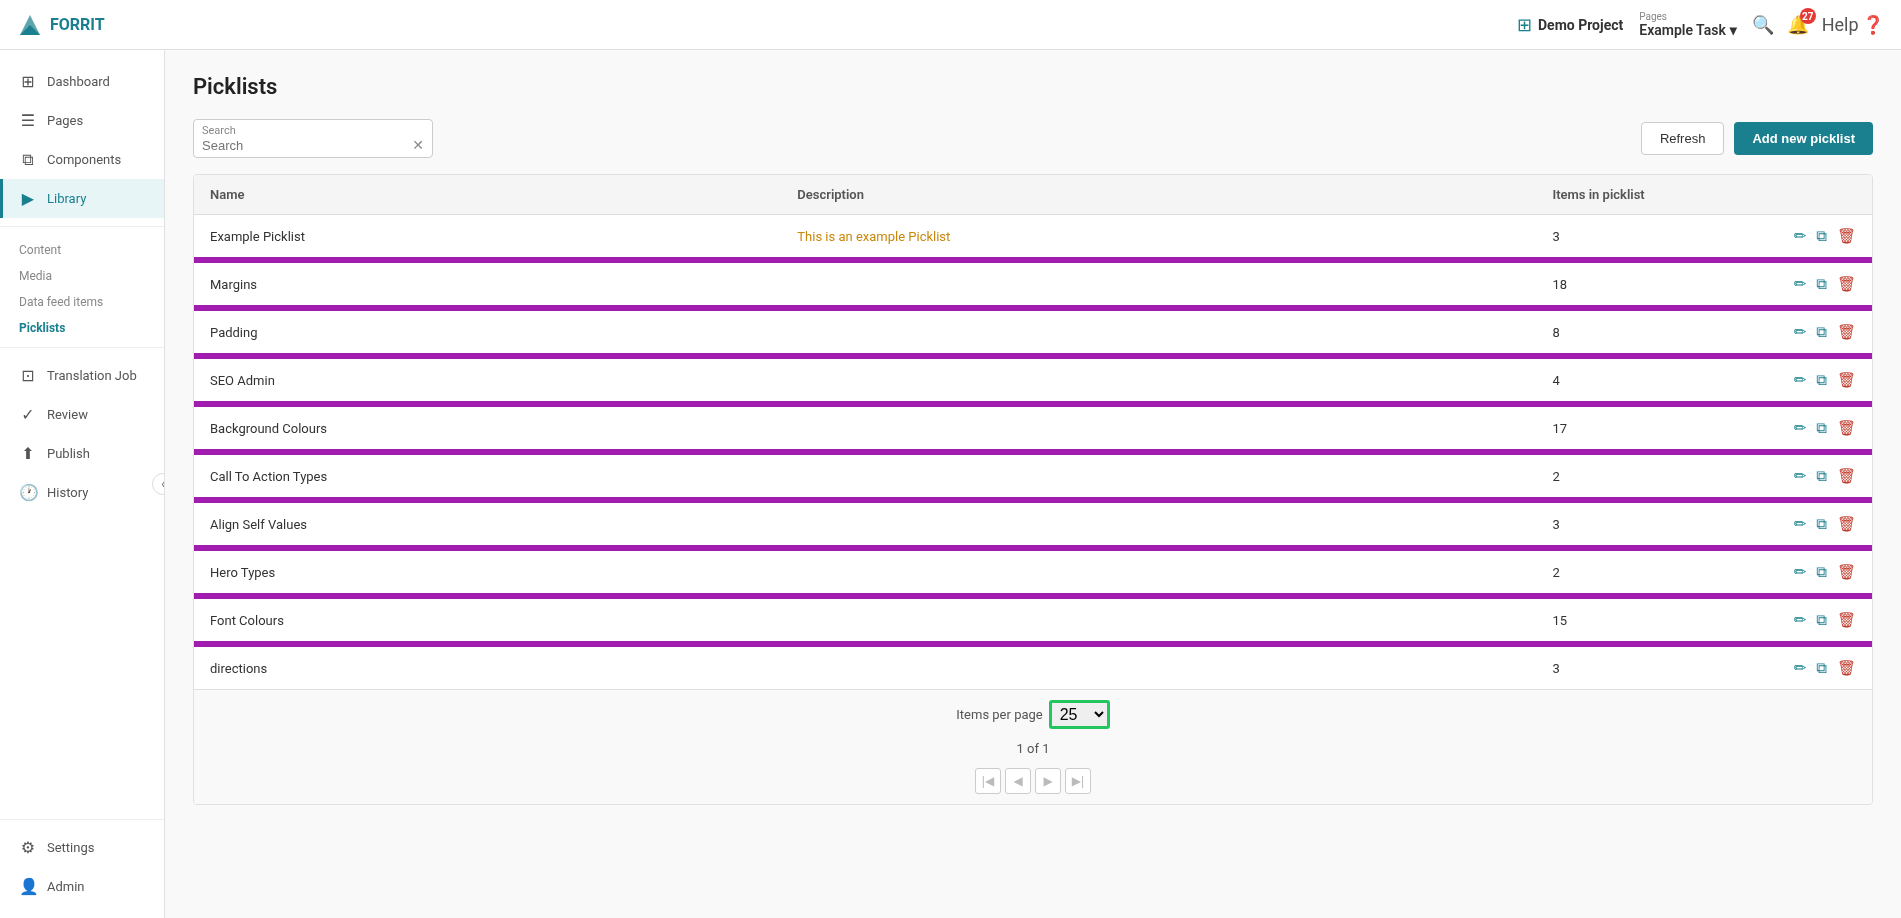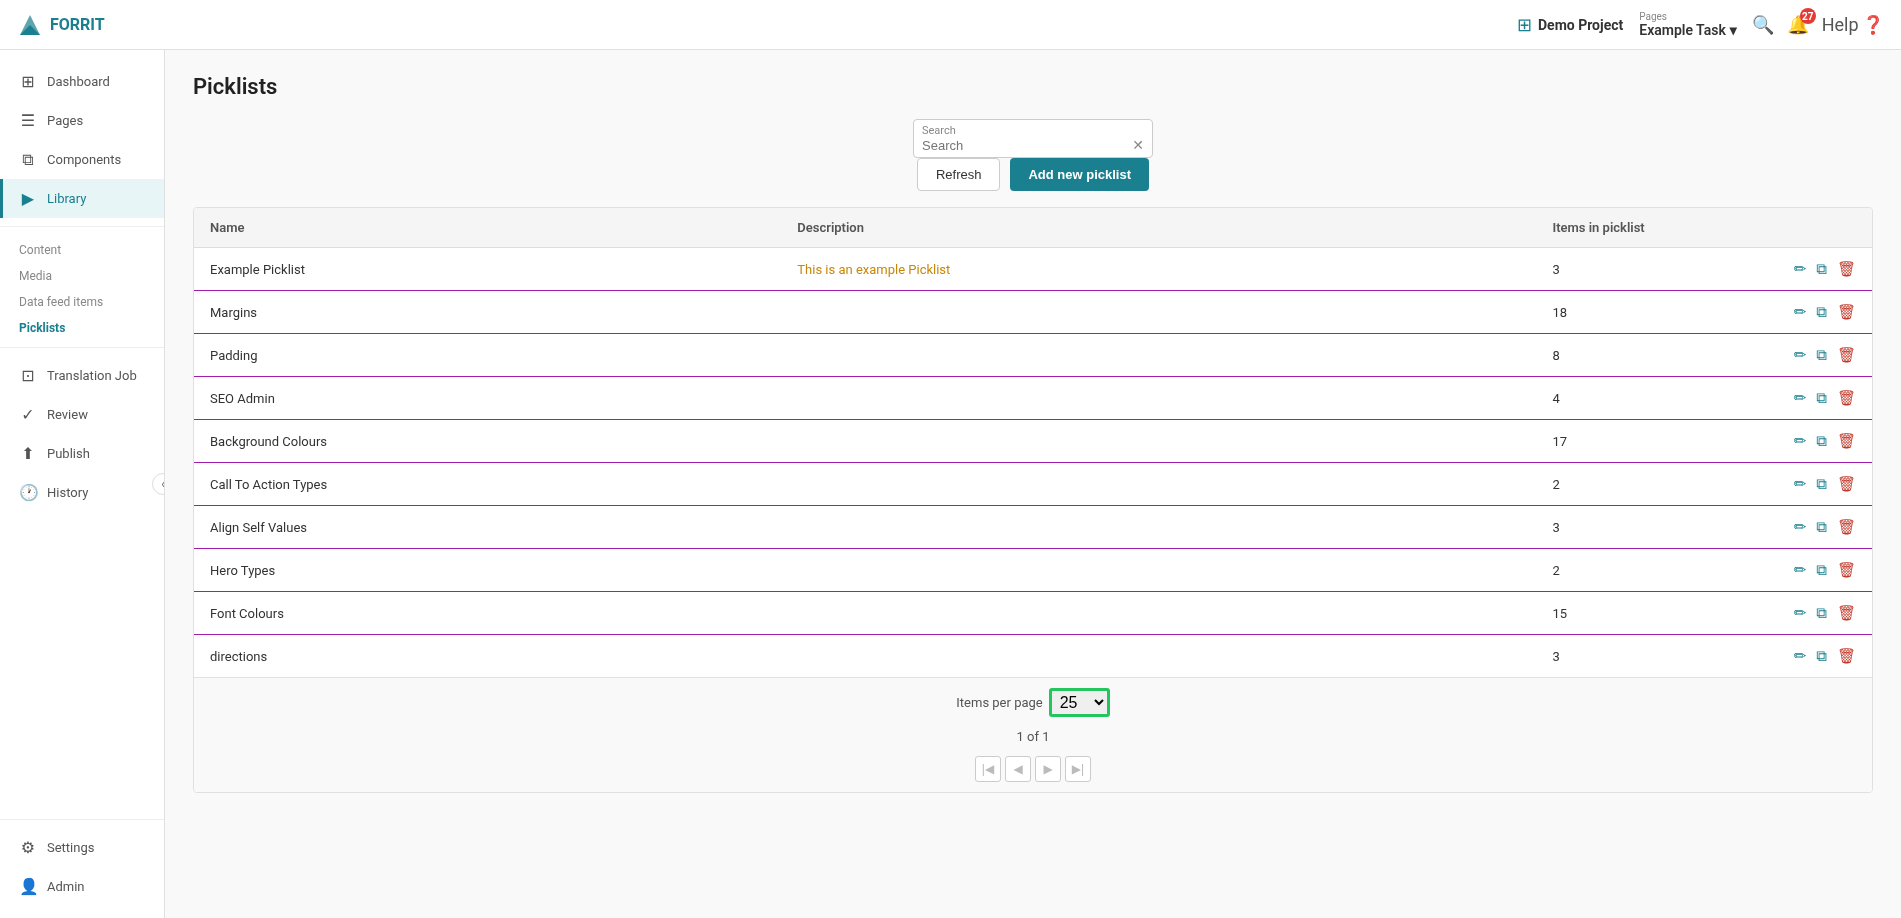--- a/index.html
+++ b/index.html
@@ -37,36 +37,36 @@
     
     .collapse-btn { position: absolute; left: 152px; top: 50%; transform: translateY(-50%); background: #fff; border: 1px solid #ddd; border-radius: 50%; width: 22px; height: 22px; display: flex; align-items: center; justify-content: center; cursor: pointer; z-index: 10; font-size: 12px; color: #666; }
 
     
     .main { flex: 1; overflow-y: auto; padding: 24px 28px; background: #f9f9f9; position: relative; }
 
     
     .page-title { font-size: 22px; font-weight: 600; color: #222; margin-bottom: 20px; }
 
     
-    .toolbar { display: flex; align-items: center; justify-content: space-between; margin-bottom: 16px; flex-direction: column; }
+    .toolbar { display: flex; align-items: center; justify-content: space-between; margin-bottom: 16px; }
     .search-box { display: flex; flex-direction: column; border: 1px solid #ccc; border-radius: 4px; padding: 4px 8px; background: #fff; width: 240px; position: relative; }
     .search-label { font-size: 11px; color: #888; }
     .search-input-row { display: flex; align-items: center; }
     .search-input { border: none; outline: none; font-size: 13px; color: #333; flex: 1; background: transparent; }
     .search-clear { color: #888; cursor: pointer; font-size: 14px; }
     .toolbar-buttons { display: flex; gap: 10px; }
     .btn-outline { padding: 8px 18px; border: 1px solid #ccc; background: #fff; border-radius: 4px; cursor: pointer; font-size: 13px; color: #333; }
     .btn-primary { padding: 8px 18px; background: #1a7f8e; color: #fff; border: none; border-radius: 4px; cursor: pointer; font-size: 13px; font-weight: 600; }
 
     
     .table-container { background: #fff; border: 1px solid #e0e0e0; border-radius: 4px; overflow: hidden; }
     .table { width: 100%; border-collapse: collapse; }
     .table thead tr { background: #f5f5f5; border-bottom: 1px solid #ddd; }
     .table th { padding: 12px 16px; text-align: left; font-size: 13px; font-weight: 600; color: #555; }
-    .table td { padding: 12px 16px; font-size: 13px; color: #333; border-bottom: 1px solid #a21caf; vertical-align: middle; }
+    .table td { padding: 12px 16px; font-size: 13px; color: #333; border-bottom: 6px solid #a21caf; vertical-align: middle; }
     .table tr:last-child td { border-bottom: none; }
     .col-name { width: 35%; }
     .col-desc { width: 45%; }
     .col-items { width: 10%; }
     .col-actions { width: 10%; text-align: right; }
     .desc-link { color: #c8870a; text-decoration: none; }
     .desc-text { color: #555; }
     .action-icons { display: flex; align-items: center; justify-content: flex-end; gap: 10px; }
     .action-icon { cursor: pointer; font-size: 15px; }
     .icon-edit { color: #1a7f8e; }

